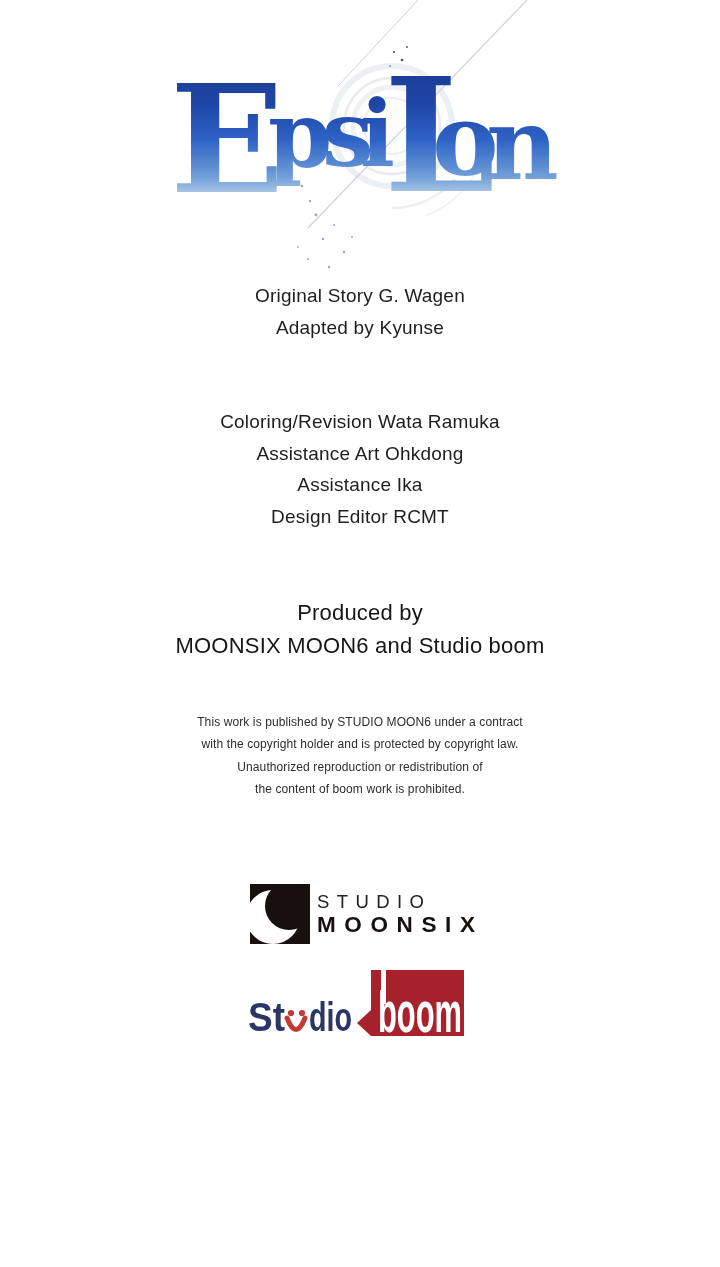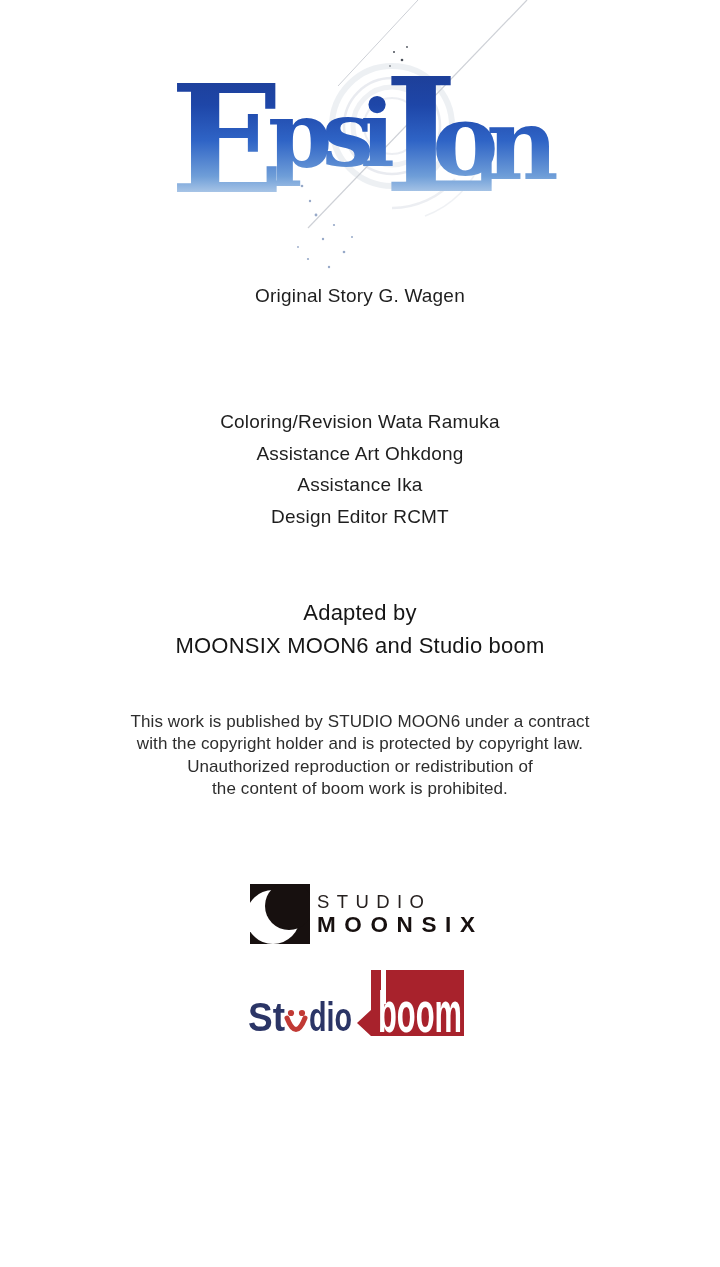--- a/index.html
+++ b/index.html
@@ -8,21 +8,21 @@
     background:#ffffff;color:#1c1c1c;
     font-family:"Liberation Sans",sans-serif;
     -webkit-font-smoothing:antialiased;
   }
   .abs{position:absolute;left:0;width:720px;}
   .centered{text-align:center;}
   .credits{font-size:19px;line-height:31.5px;color:#1e1e1e;letter-spacing:.2px;}
   .credits-primary{top:280px;}
   .credits-secondary{top:406px;}
   .produced{top:597px;font-size:22px;line-height:32.5px;color:#161616;letter-spacing:.2px;}
-  .copyright{top:711px;font-size:17px;line-height:22.3px;color:#2d2d2d;letter-spacing:.1px;}
+  .copyright{top:711px;font-size:12px;line-height:22.3px;color:#2d2d2d;letter-spacing:.1px;}
   .logo-svg{position:absolute;top:0;left:0;}
   .moonsix-svg{position:absolute;top:884px;left:250px;overflow:visible;}
   .boom-svg{position:absolute;top:963px;left:246px;overflow:visible;}
   .epsilon-letter{font-family:"DejaVu Serif",serif;font-weight:bold;}
   .moonsix-top{font-family:"Liberation Sans",sans-serif;font-weight:400;fill:#26201f;}
   .moonsix-bottom{font-family:"Liberation Sans",sans-serif;font-weight:bold;fill:#17100f;}
   .studio-word{font-family:"Liberation Sans",sans-serif;font-weight:bold;fill:#2b3566;}
   .boom-word{font-family:"Liberation Sans",sans-serif;font-weight:bold;fill:#ffffff;}
 </style>
 </head>
@@ -80,31 +80,32 @@
     <text class="epsilon-letter" x="322" y="166" font-size="92">s</text>
     <text class="epsilon-letter" x="360" y="166" font-size="92">i</text>
     <text class="epsilon-letter" x="384" y="191" font-size="158">L</text>
     <text class="epsilon-letter" x="432" y="175" font-size="100">o</text>
     <text class="epsilon-letter" x="486" y="179" font-size="100">n</text>
   </g>
 </svg>
 
 <div class="abs centered credits credits-primary">
   <div>Original Story G. Wagen</div>
+  <div>Adapted by Kyunse</div>
 </div>
 
 <div class="abs centered credits credits-secondary">
   <div>Coloring/Revision Wata Ramuka</div>
   <div>Assistance Art Ohkdong</div>
   <div>Assistance Ika</div>
   <div>Design Editor RCMT</div>
 </div>
 
 <div class="abs centered produced">
-  <div>Adapted by</div>
+  <div>Produced by</div>
   <div>MOONSIX MOON6 and Studio boom</div>
 </div>
 
 <div class="abs centered copyright">
   <div>This work is published by STUDIO MOON6 under a contract</div>
   <div>with the copyright holder and is protected by copyright law.</div>
   <div>Unauthorized reproduction or redistribution of</div>
   <div>the content of boom work is prohibited.</div>
 </div>
 

